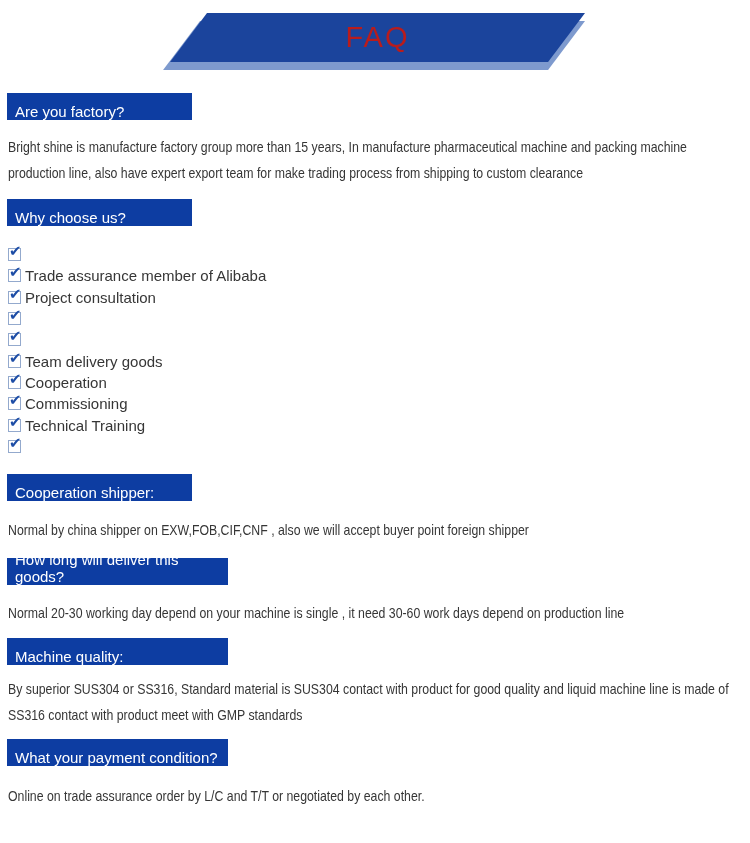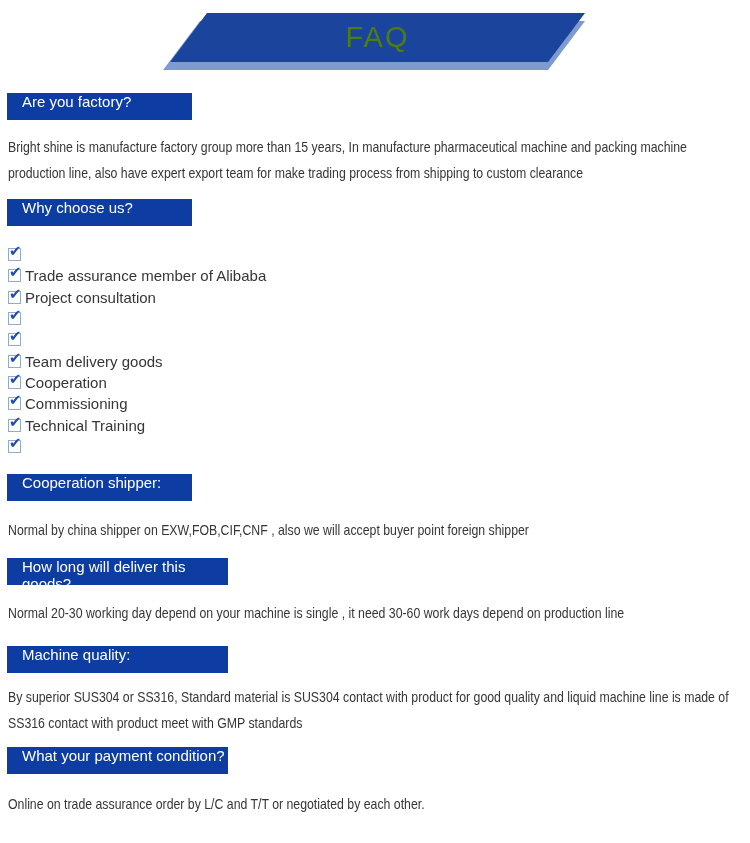--- a/index.html
+++ b/index.html
@@ -24,28 +24,28 @@
     transform:skewX(-37deg);transform-origin:0 0;
   }
   .banner-main{
     position:absolute;left:207px;top:13px;width:378px;height:49px;
     background:var(--banner);
     transform:skewX(-37deg);transform-origin:0 0;
   }
   .banner-label{
     position:absolute;left:170px;top:13px;width:415px;height:49px;
     display:flex;align-items:center;justify-content:center;
-    color:#4d7c0f;font-size:29px;letter-spacing:2px;
+    color:#b91c1c;font-size:29px;letter-spacing:2px;
   }
   
   .bar{
     margin-left:7px;width:185px;height:27px;
     background:var(--header-bar);color:#fff;
-    display:flex;align-items:flex-start;
-    padding-left:15px;font-size:15px;
+    display:flex;align-items:flex-end;
+    padding-left:8px;font-size:15px;
   }
   .bar.wide{width:221px;}
   
   .para{
     margin-left:8px;width:900px;
     transform:scaleX(0.82);transform-origin:0 0;
     font-size:15px;line-height:26px;letter-spacing:0;
   }
   
   .checklist{list-style:none;margin-left:8px;}
@@ -56,21 +56,21 @@
   }
   .cbox .ck{
     position:absolute;left:0;top:-5px;
     font-style:normal;font-weight:bold;font-size:15px;line-height:1;
     color:#1d4da6;
     font-family:"DejaVu Sans",sans-serif;
   }
   
   .mt13{margin-top:13px;} .mt14{margin-top:14px;} .mt11{margin-top:11px;}
   .mt15{margin-top:15px;} .mt16{margin-top:16px;} .mt17{margin-top:17px;}
-  .mt18{margin-top:18px;} .mt20{margin-top:20px;}
+  .mt18{margin-top:18px;} .mt20{margin-top:12px;}
 </style>
 </head>
 <body>
 
 <div class="banner-wrap">
   <div class="banner-shadow"></div>
   <div class="banner-main"></div>
   <div class="banner-label">FAQ</div>
 </div>
 

